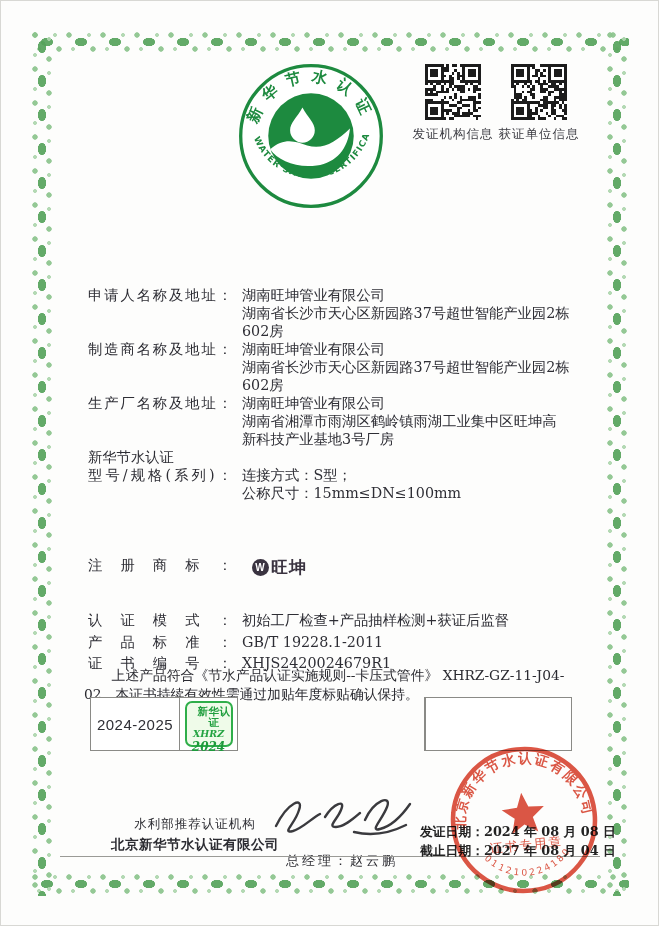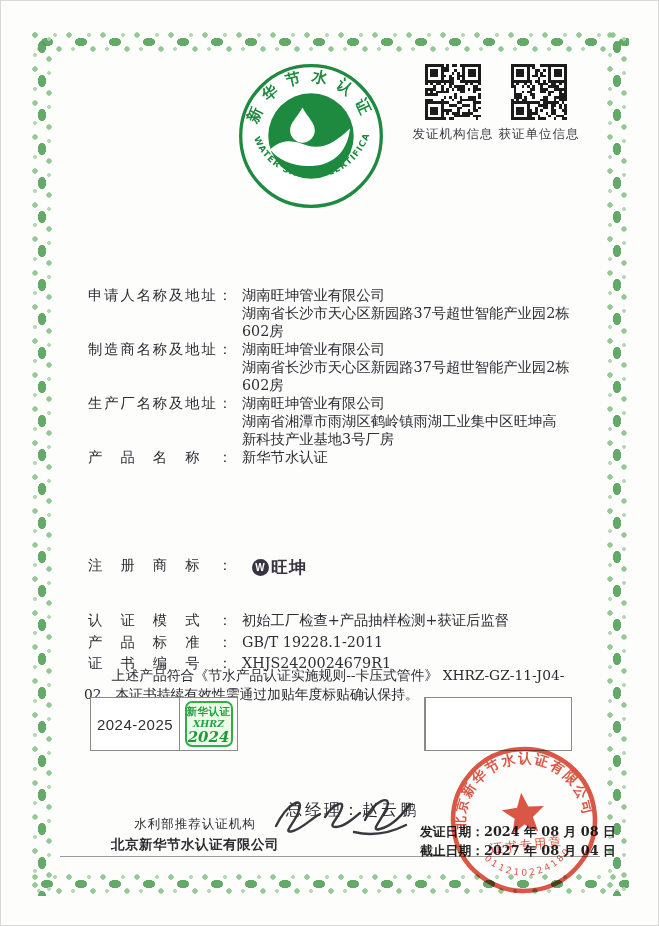--- a/index.html
+++ b/index.html
@@ -55,30 +55,30 @@
              text-indent:2em;color:#2a2a30;}
 
   
   .boxes{position:absolute;left:90px;top:697px;width:482px;display:flex;justify-content:space-between;}
   .ybox{width:146px;height:52px;border:1px solid #8a8a86;display:flex;background:#fff;}
   .ycell-year{flex:1;display:flex;align-items:center;justify-content:center;
               font-family:"Liberation Sans",sans-serif;font-size:15px;color:#2f2f35;letter-spacing:.5px;}
   .ycell-stick{width:57px;border-left:1px solid #8a8a86;display:flex;align-items:center;justify-content:center;}
   .sticker{width:48px;height:46px;border:2px solid #2fae4a;border-radius:7px;background:#effbe9;
            text-align:center;line-height:1;padding-top:3px;box-sizing:border-box;}
-  .sticker .s1{font-size:10.5px;font-weight:bold;color:#1f9e3d;letter-spacing:.5px;}
+  .sticker .s1{font-size:10.5px;font-weight:bold;color:#1f9e3d;letter-spacing:.5px;margin-left:11px;}
   .sticker .s2{font-size:9.5px;font-style:italic;font-weight:bold;color:#23a341;margin-top:2px;}
-  .sticker .s3{font-size:15px;font-style:italic;font-weight:bold;color:#1d9a3b;margin-top:2px;}
+  .sticker .s3{font-size:12px;font-style:italic;font-weight:bold;color:#1d9a3b;margin-top:2px;}
 
   
   .issuer{position:absolute;left:80px;top:816px;width:230px;text-align:center;color:#2c2c32;}
   .issuer .i1{font-size:12.5px;letter-spacing:1px;}
   .issuer .i2{font-size:13.5px;font-weight:bold;margin-top:3px;letter-spacing:.5px;}
   .signature{position:absolute;left:268px;top:786px;width:150px;height:56px;}
-  .signer{position:absolute;left:286px;top:800px;font-size:16px;letter-spacing:3px;color:#2c2c32;}
+  .signer{position:absolute;left:286px;top:852px;font-size:13px;letter-spacing:3px;color:#2c2c32;}
   .dates{position:absolute;left:420px;top:822px;font-size:12.8px;line-height:19px;color:#222;font-weight:bold;z-index:2;}
   .seal{position:absolute;left:448px;top:744px;width:152px;height:152px;z-index:3;
         opacity:.88;transform:rotate(-6deg);mix-blend-mode:multiply;}
   .footline{position:absolute;left:60px;top:856px;width:540px;border-top:1px solid #9a9a96;}
   .footer{position:absolute;left:60px;top:860px;width:540px;text-align:center;font-size:11.3px;
           color:#3a3a40;letter-spacing:.5px;}
 </style>
 </head>
 <body>
 
@@ -1016,23 +1016,29 @@
       </div>
     </div>
     <div class="frow">
       <div class="flabel">生产厂名称及地址：</div>
       <div class="fvalue">
         <div>湖南旺坤管业有限公司</div>
         <div>湖南省湘潭市雨湖区鹤岭镇雨湖工业集中区旺坤高新科技产业基地3号厂房</div>
       </div>
     </div>
     <div class="frow">
-      <div class="flabel">产品名称：</div>
       <div class="fvalue">
         <div>新华节水认证</div>
+      </div>
+    </div>
+    <div class="frow">
+      <div class="flabel">型号/规格(系列)：</div>
+      <div class="fvalue">
+        <div>连接方式：S型；</div>
+        <div>公称尺寸：15mm≤DN≤100mm</div>
       </div>
     </div>
   </div>
 
   <div class="tm-row">
     <div class="flabel">注册商标：</div>
     <div class="tm-brand">
       <span class="tm-icon">W</span>
       <span>旺坤</span>
     </div>

